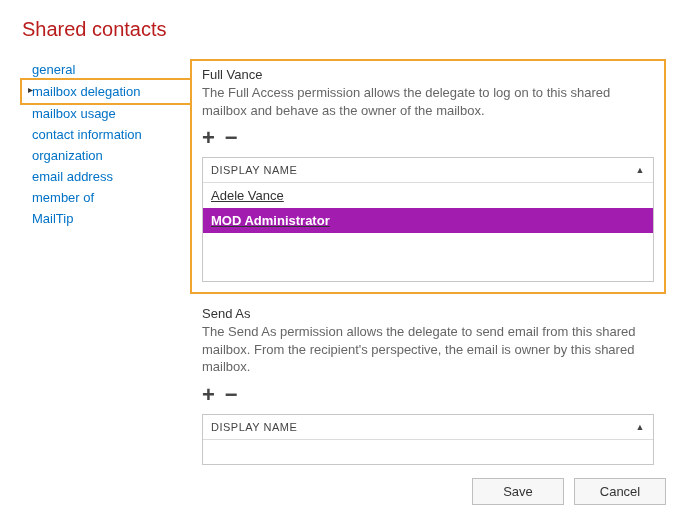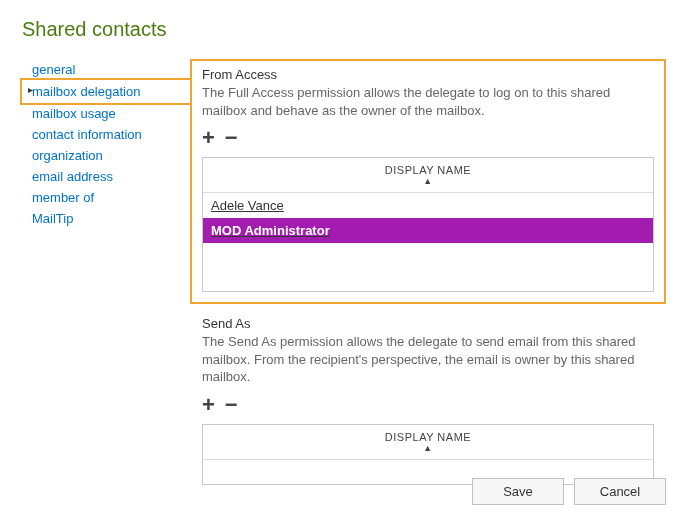--- a/index.html
+++ b/index.html
@@ -10,21 +10,21 @@
     color: #333;
     background: #fff;
     width: 684px;
     height: 517px;
     overflow: hidden;
     position: relative;
   }
   .page-title {
     font-size: 20px;
     font-weight: 400;
-    color: #4d7c0f;
+    color: #b91c1c;
     padding: 18px 0 18px 22px;
   }
   .layout {
     display: flex;
     align-items: flex-start;
     padding-left: 22px;
   }
   .sidebar {
     width: 168px;
     flex-shrink: 0;
@@ -92,21 +92,20 @@
   .grid-header {
     display: flex;
     justify-content: space-between;
     align-items: center;
     padding: 6px 8px;
     border-bottom: 1px solid #dcdcdc;
     font-size: 11px;
     letter-spacing: 0.5px;
     color: #444;
     cursor: pointer;
-    flex-direction: column;
   }
   .sort-arrow {
     font-size: 9px;
     color: #444;
   }
   .grid-body {
     min-height: 24px;
     text-decoration: underline;
   }
   .grid-body.full {
@@ -162,21 +161,21 @@
     <div class="nav-item">contact information</div>
     <div class="nav-item">organization</div>
     <div class="nav-item">email address</div>
     <div class="nav-item">member of</div>
     <div class="nav-item">MailTip</div>
   </div>
 
   <div class="content">
 
     <div class="full-access-highlight">
-      <div class="section-title">From Access</div>
+      <div class="section-title">Full Vance</div>
       <div class="section-desc">The Full Access permission allows the delegate to log on to this shared mailbox and behave as the owner of the mailbox.</div>
       <div class="add-remove-row">
         <span class="iconbtn">+</span>
         <span class="iconbtn">−</span>
       </div>
       <div class="grid">
         <div class="grid-header">
           <span>DISPLAY NAME</span>
           <span class="sort-arrow">▲</span>
         </div>

